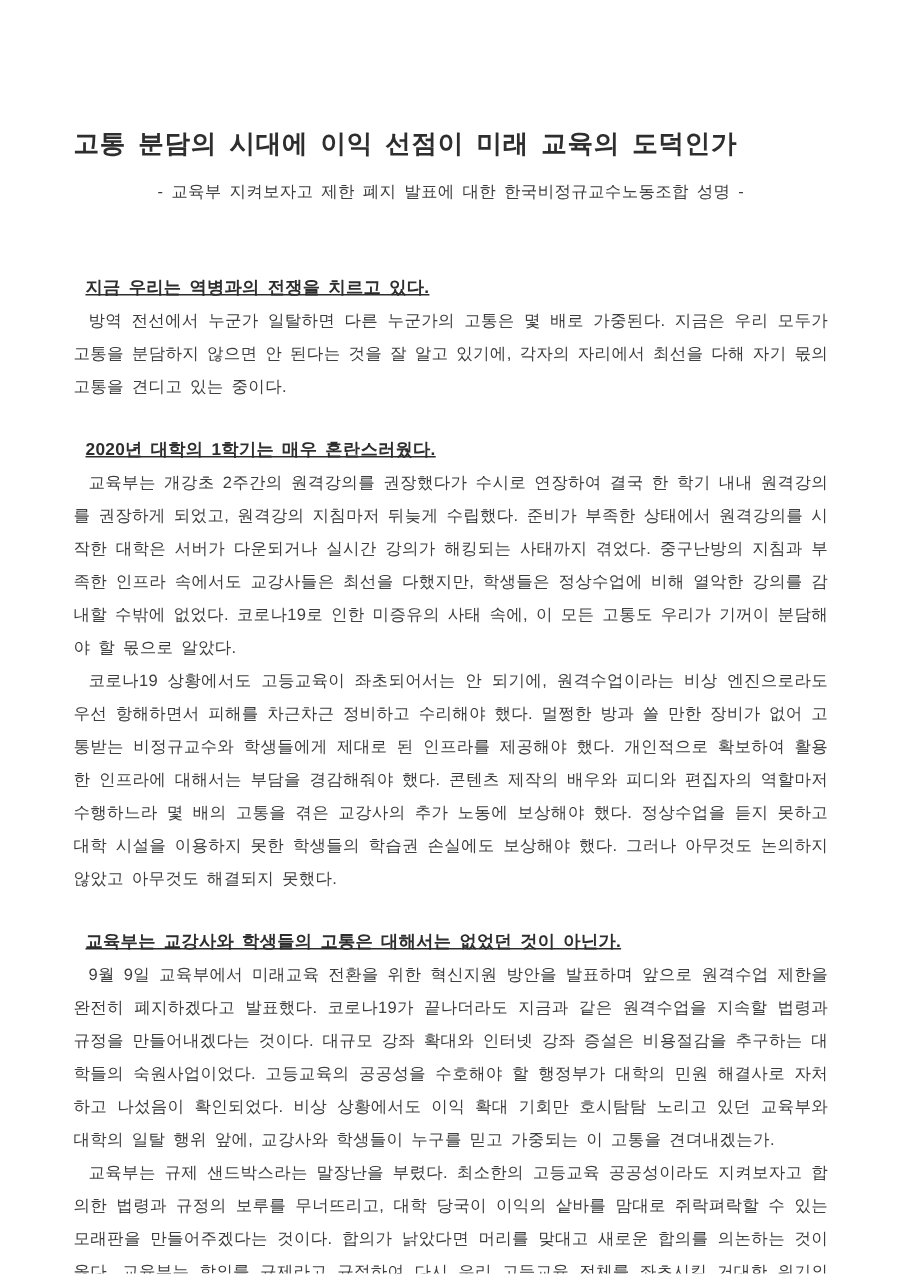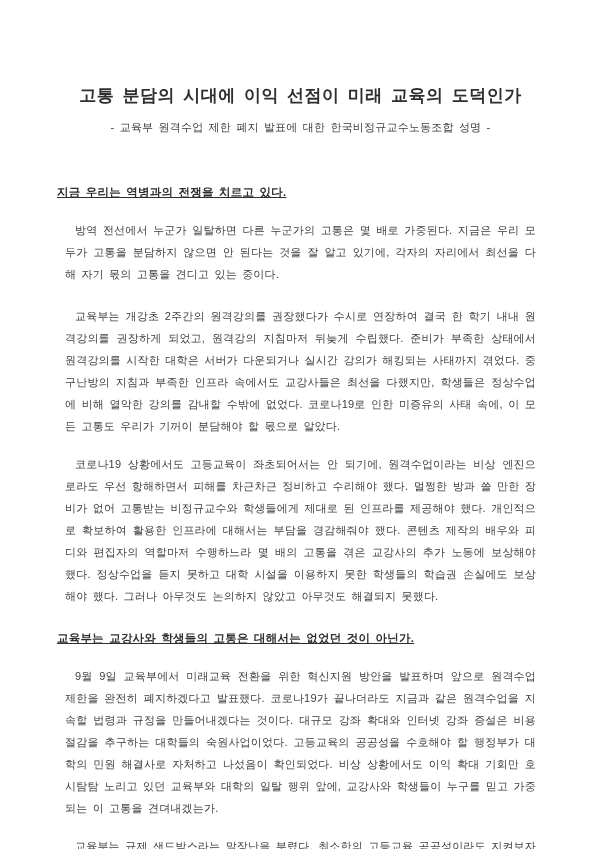--- a/index.html
+++ b/index.html
@@ -16,21 +16,20 @@
   }
   .page {
     box-sizing: border-box;
     width: 600px;
     height: 849px;
     padding: 84px 48px 0 49px;
     background: #ffffff;
   }
   .doc-title {
     margin: 0;
-    text-align: center;
     font-size: 17px;
     font-weight: 700;
     letter-spacing: 0.5px;
     color: #2e2e2e;
     word-spacing: 3px;
   }
   .doc-subtitle {
     margin: 13px 0 0 0;
     text-align: center;
     font-size: 11px;
@@ -46,46 +45,47 @@
     padding-left: 8px;
     font-size: 11.5px;
     font-weight: 700;
     line-height: 22px;
     color: #2e2e2e;
     word-spacing: 2px;
     letter-spacing: 0.2px;
     text-decoration: underline;
   }
   .para {
-    margin: 16px;
+    margin: 0;
     font-size: 11px;
     line-height: 22px;
     text-align: justify;
     text-indent: 10px;
     word-break: break-all;
     color: #3d3d3d;
     letter-spacing: 0.2px;
     word-spacing: 2px;
   }
 </style>
 </head>
 <body>
 
 <div class="page">
 
   <h1 class="doc-title">고통 분담의 시대에 이익 선점이 미래 교육의 도덕인가</h1>
 
-  <p class="doc-subtitle">- 교육부 원격수업 제한 폐지 발표에 대한 한국비정규교수노동조합 성명 -</p>
+  <p class="doc-subtitle">- 교육부 지켜보자고 제한 폐지 발표에 대한 한국비정규교수노동조합 성명 -</p>
 
   <div class="section section-first">
     <h2 class="section-heading">지금 우리는 역병과의 전쟁을 치르고 있다.</h2>
     <p class="para">방역 전선에서 누군가 일탈하면 다른 누군가의 고통은 몇 배로 가중된다. 지금은 우리 모두가 고통을 분담하지 않으면 안 된다는 것을 잘 알고 있기에, 각자의 자리에서 최선을 다해 자기 몫의 고통을 견디고 있는 중이다.</p>
   </div>
 
   <div class="section section-rest">
+    <h2 class="section-heading">2020년 대학의 1학기는 매우 혼란스러웠다.</h2>
     <p class="para">교육부는 개강초 2주간의 원격강의를 권장했다가 수시로 연장하여 결국 한 학기 내내 원격강의를 권장하게 되었고, 원격강의 지침마저 뒤늦게 수립했다. 준비가 부족한 상태에서 원격강의를 시작한 대학은 서버가 다운되거나 실시간 강의가 해킹되는 사태까지 겪었다. 중구난방의 지침과 부족한 인프라 속에서도 교강사들은 최선을 다했지만, 학생들은 정상수업에 비해 열악한 강의를 감내할 수밖에 없었다. 코로나19로 인한 미증유의 사태 속에, 이 모든 고통도 우리가 기꺼이 분담해야 할 몫으로 알았다.</p>
     <p class="para">코로나19 상황에서도 고등교육이 좌초되어서는 안 되기에, 원격수업이라는 비상 엔진으로라도 우선 항해하면서 피해를 차근차근 정비하고 수리해야 했다. 멀쩡한 방과 쓸 만한 장비가 없어 고통받는 비정규교수와 학생들에게 제대로 된 인프라를 제공해야 했다. 개인적으로 확보하여 활용한 인프라에 대해서는 부담을 경감해줘야 했다. 콘텐츠 제작의 배우와 피디와 편집자의 역할마저 수행하느라 몇 배의 고통을 겪은 교강사의 추가 노동에 보상해야 했다. 정상수업을 듣지 못하고 대학 시설을 이용하지 못한 학생들의 학습권 손실에도 보상해야 했다. 그러나 아무것도 논의하지 않았고 아무것도 해결되지 못했다.</p>
   </div>
 
   <div class="section section-rest">
     <h2 class="section-heading">교육부는 교강사와 학생들의 고통은 대해서는 없었던 것이 아닌가.</h2>
     <p class="para">9월 9일 교육부에서 미래교육 전환을 위한 혁신지원 방안을 발표하며 앞으로 원격수업 제한을 완전히 폐지하겠다고 발표했다. 코로나19가 끝나더라도 지금과 같은 원격수업을 지속할 법령과 규정을 만들어내겠다는 것이다. 대규모 강좌 확대와 인터넷 강좌 증설은 비용절감을 추구하는 대학들의 숙원사업이었다. 고등교육의 공공성을 수호해야 할 행정부가 대학의 민원 해결사로 자처하고 나섰음이 확인되었다. 비상 상황에서도 이익 확대 기회만 호시탐탐 노리고 있던 교육부와 대학의 일탈 행위 앞에, 교강사와 학생들이 누구를 믿고 가중되는 이 고통을 견뎌내겠는가.</p>
     <p class="para">교육부는 규제 샌드박스라는 말장난을 부렸다. 최소한의 고등교육 공공성이라도 지켜보자고 합의한 법령과 규정의 보루를 무너뜨리고, 대학 당국이 이익의 샅바를 맘대로 쥐락펴락할 수 있는 모래판을 만들어주겠다는 것이다. 합의가 낡았다면 머리를 맞대고 새로운 합의를 의논하는 것이 옳다. 교육부는 합의를 규제라고 규정하여 다시 우리 고등교육 전체를 좌초시킬 거대한 위기의 구멍을 뚫고 있다.</p>
   </div>
 

